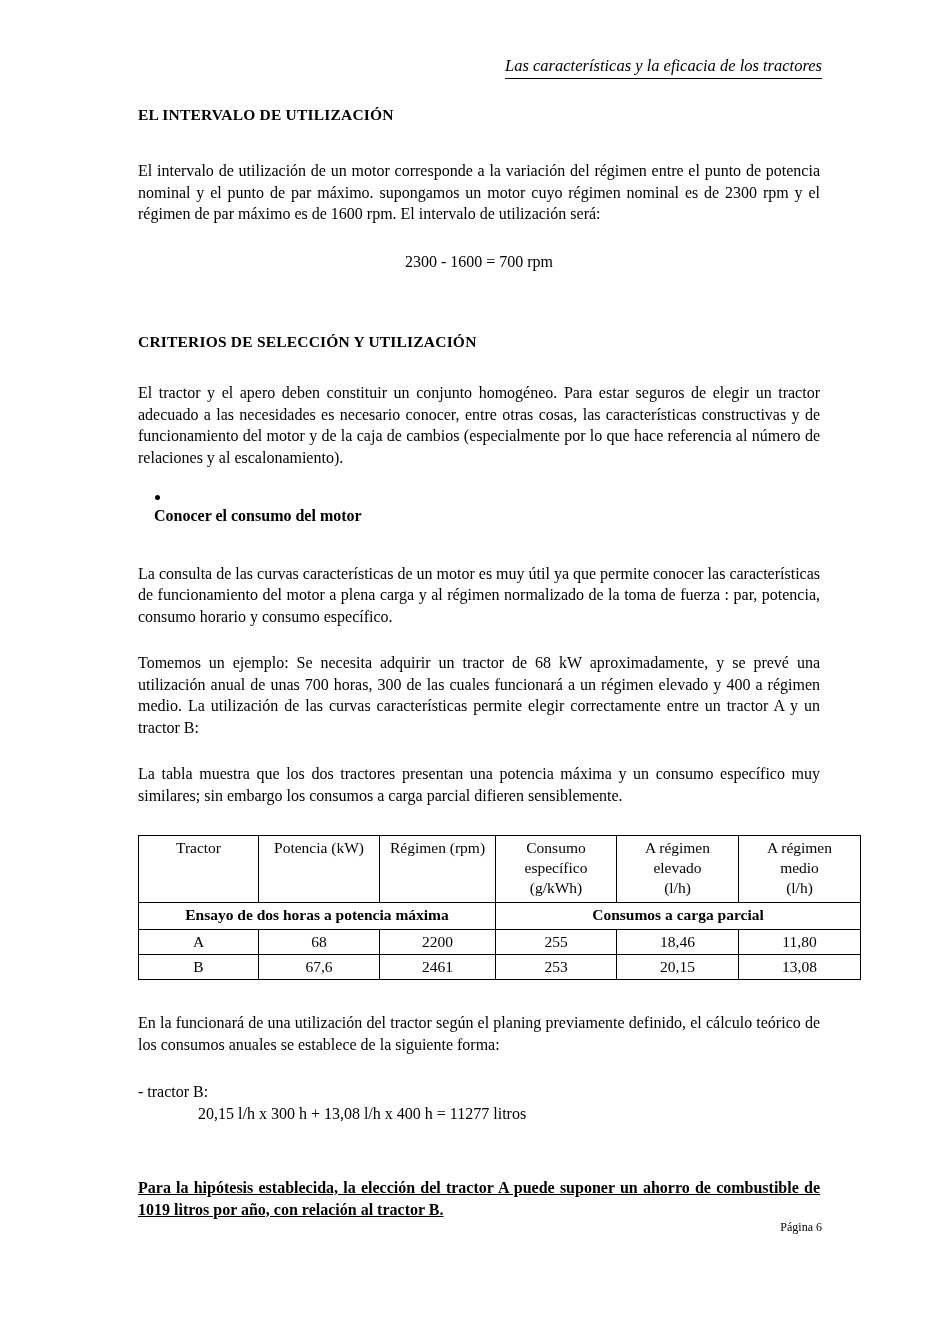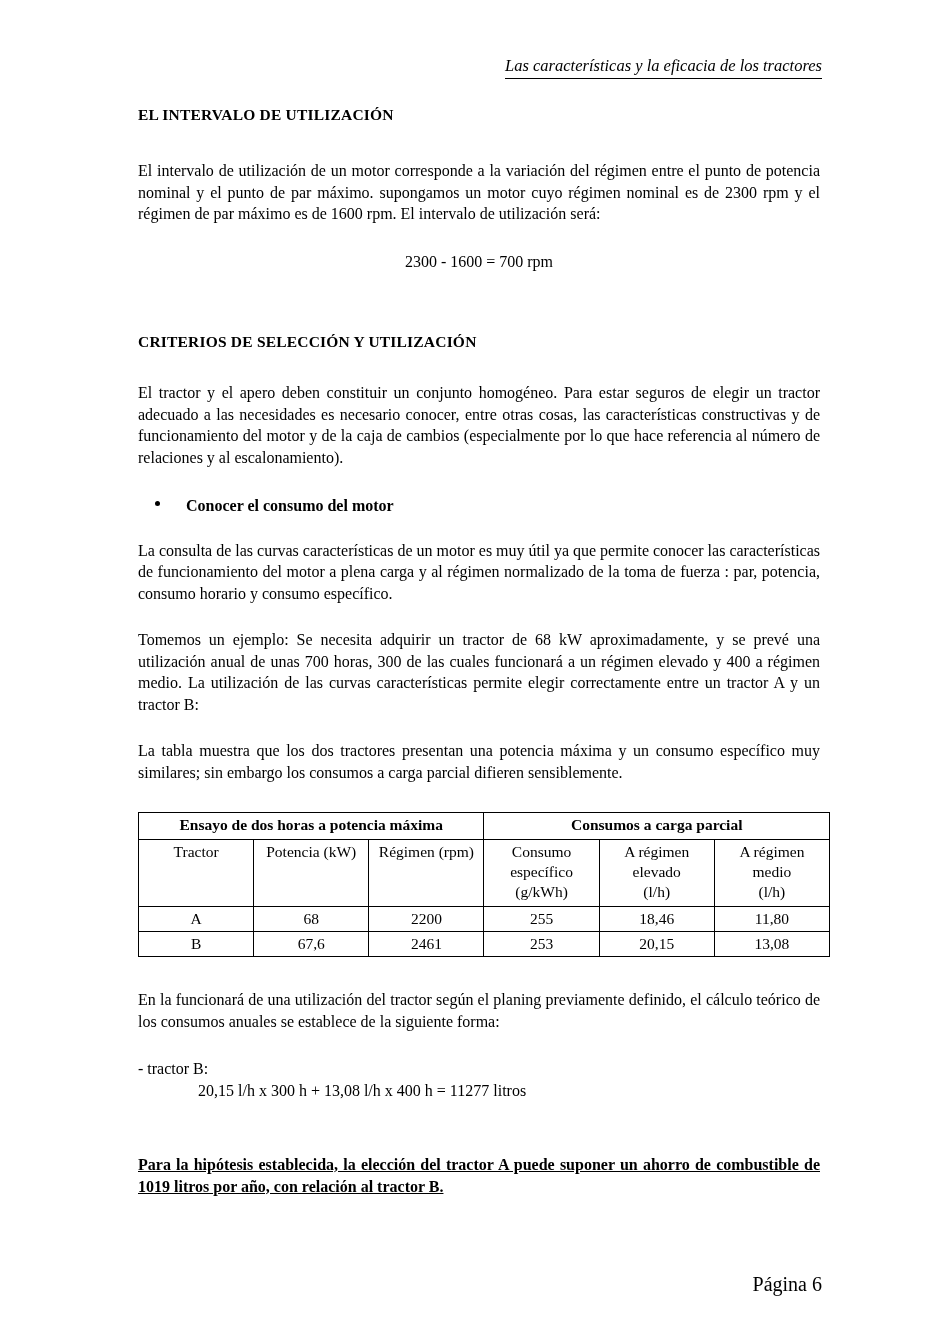--- a/index.html
+++ b/index.html
@@ -146,24 +146,24 @@
     height: 17px;
     vertical-align: middle;
     padding: 0 2px;
     line-height: 19px;
   }
 
   
   .footer {
     position: absolute;
     left: 132px;
-    top: 1273px;
+    top: 1220px;
     width: 690px;
     text-align: right;
-    font-size: 20px;
+    font-size: 12px;
   }
 </style>
 </head>
 <body>
 
 <div class="page">
 
   <div class="header">
     <span class="head-text">Las características y la eficacia de los tractores</span>
   </div>
@@ -173,37 +173,33 @@
     <h2 class="section-title" style="margin-bottom:35px;">EL INTERVALO DE UTILIZACIÓN</h2>
 
     <p class="body-text" style="margin-bottom:26px;">El intervalo de utilización de un motor corresponde a la variación del régimen entre el punto de potencia nominal y el punto de par máximo. supongamos un motor cuyo régimen nominal es de 2300 rpm y el régimen de par máximo es de 1600 rpm. El intervalo de utilización será:</p>
 
     <p class="formula-center" style="margin-bottom:60px;">2300 - 1600 = 700 rpm</p>
 
     <h2 class="section-title" style="margin-bottom:30px;">CRITERIOS DE SELECCIÓN Y UTILIZACIÓN</h2>
 
     <p class="body-text" style="margin-bottom:27px;">El tractor y el apero deben constituir un conjunto homogéneo. Para estar seguros de elegir un tractor adecuado a las necesidades es necesario conocer, entre otras cosas, las características constructivas y de funcionamiento del motor y de la caja de cambios (especialmente por lo que hace referencia al número de relaciones y al escalonamiento).</p>
 
-    <div class="bullet-row" style="margin-bottom:23px;">
+    <div class="bullet-row" style="margin-bottom:36px;flex-direction:column;">
       <span class="bullet-dot"></span>
       <span class="bullet-label">Conocer el consumo del motor</span>
     </div>
 
     <p class="body-text" style="margin-bottom:25px;">La consulta de las curvas características de un motor es muy útil ya que permite conocer las características de  funcionamiento del motor a plena carga y al régimen normalizado de la toma de fuerza : par, potencia, consumo horario y consumo específico.</p>
 
     <p class="body-text" style="margin-bottom:25px;">Tomemos un ejemplo: Se necesita adquirir un tractor de 68 kW aproximadamente, y se prevé una utilización anual de unas 700 horas, 300 de las cuales funcionará a un régimen elevado y 400 a régimen medio. La utilización de las curvas características permite elegir correctamente entre un tractor A y un tractor B:</p>
 
     <p class="body-text" style="margin-bottom:29px;">La tabla muestra que los dos tractores presentan una potencia máxima y un consumo específico muy similares; sin embargo los consumos a carga parcial difieren sensiblemente.</p>
 
     <table class="data-table">
       <tbody>
-        <tr>
-          <td class="group-head" colspan="3">Ensayo de dos horas a potencia máxima</td>
-          <td class="group-head" colspan="3">Consumos a carga parcial</td>
-        </tr>
         <tr>
           <td class="col-head" style="width:115px;">
             <span class="hl">Tractor</span>
           </td>
           <td class="col-head" style="width:116px;">
             <span class="hl">Potencia (kW)</span>
           </td>
           <td class="col-head" style="width:111px;">
             <span class="hl">Régimen (rpm)</span>
           </td>
@@ -215,20 +211,24 @@
           <td class="col-head" style="width:117px;">
             <span class="hl">A régimen</span>
             <span class="hl">elevado</span>
             <span class="hl">(l/h)</span>
           </td>
           <td class="col-head" style="width:117px;">
             <span class="hl">A régimen</span>
             <span class="hl">medio</span>
             <span class="hl">(l/h)</span>
           </td>
+        </tr>
+        <tr>
+          <td class="group-head" colspan="3">Ensayo de dos horas a potencia máxima</td>
+          <td class="group-head" colspan="3">Consumos a carga parcial</td>
         </tr>
         <tr>
           <td class="data-cell">A</td>
           <td class="data-cell">68</td>
           <td class="data-cell">2200</td>
           <td class="data-cell">255</td>
           <td class="data-cell">18,46</td>
           <td class="data-cell">11,80</td>
         </tr>
         <tr>

